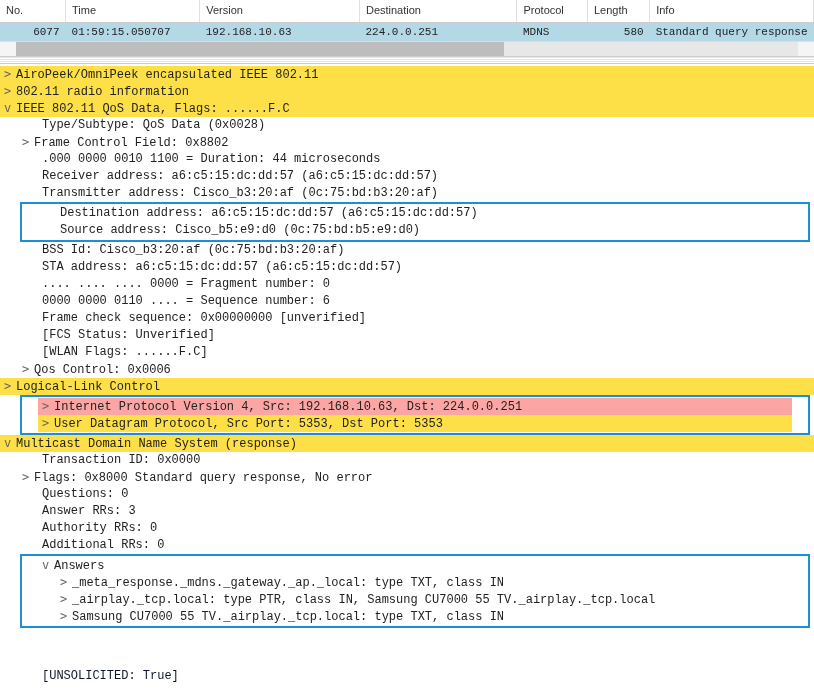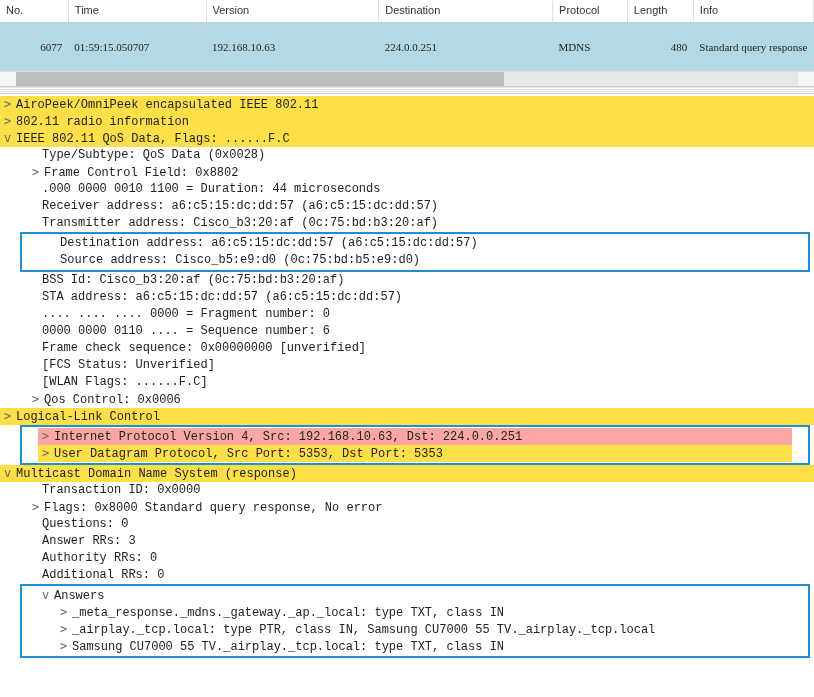--- a/index.html
+++ b/index.html
@@ -20,23 +20,23 @@
 .packet-table th {
   text-align: left;
   font-weight: normal;
   color: #333;
   background: #fff;
   border-bottom: 1px solid #ccc;
   border-right: 1px solid #e0e0e0;
   padding: 4px 6px 6px 6px;
 }
 .packet-table td {
-  font-family: Liberation Serif, serif;
+  font-family: Liberation Mono, monospace;
   background: #b3d9e6;
-  padding: 18px 6px;
+  padding: 3px 6px;
   white-space: nowrap;
 }
 .packet-table td.num { text-align: right; padding-left: 20px; }
 .scroll-strip {
   position: relative;
   height: 14px;
   background: #f5f5f5;
   border-top: 1px solid #ddd;
 }
 .scroll-track {
@@ -56,21 +56,21 @@
 .detail-pane {
   margin: 0;
   line-height: 17px;
   padding-top: 2px;
 }
 .row {
   white-space: pre;
   padding-left: 4px;
   height: 17px;
 }
-.indent1 { padding-left: 32px; }
+.indent1 { padding-left: 22px; }
 .indent2 { padding-left: 42px; }
 .arrow {
   display: inline-block;
   width: 12px;
   color: #666;
   font-family: Consolas, monospace;
 }
 .hdr { background: #fde047; }
 .cyan { background: #fca5a5; }
 .box {
@@ -97,21 +97,21 @@
 <th>Info</th>
 </tr>
 </thead>
 <tbody>
 <tr>
 <td class="num">6077</td>
 <td>01:59:15.050707</td>
 <td>192.168.10.63</td>
 <td>224.0.0.251</td>
 <td>MDNS</td>
-<td style="text-align:right">480</td>
+<td style="text-align:right">580</td>
 <td>Standard query response</td>
 </tr>
 </tbody>
 </table>
 
 <div class="scroll-strip">
   <div class="scroll-track"></div>
   <div class="scroll-thumb"></div>
 </div>
 

